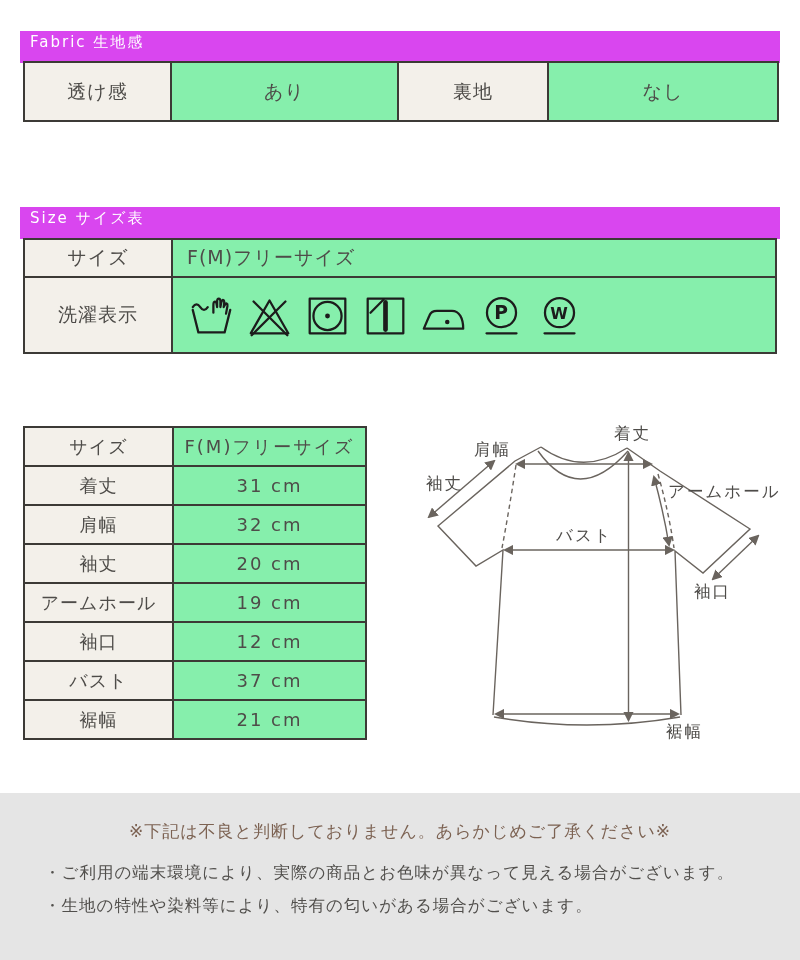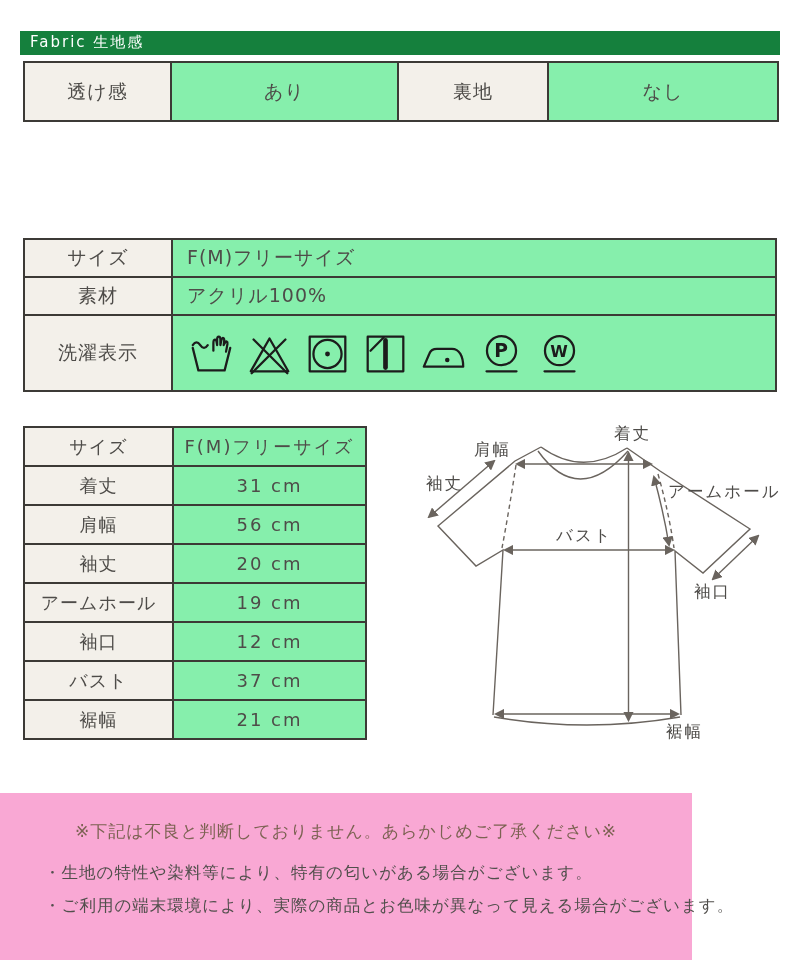--- a/index.html
+++ b/index.html
@@ -1,18 +1,18 @@
 <!DOCTYPE html>
 <html><head>
 <meta charset="utf-8">
 <style>
   html,body{margin:0;padding:0;background:#fff;}
   .page{position:relative;width:800px;height:960px;background:#ffffff;overflow:hidden;
         font-family:"DejaVu Sans","Liberation Sans",sans-serif;color:#4e4c49;}
-  .section-bar{position:absolute;left:20px;width:760px;height:24px;background:#15803d;
+  .section-bar{position:absolute;left:20px;width:760px;height:32px;background:#d946ef;
         color:#ffffff;font-size:15px;line-height:22px;padding-left:10px;letter-spacing:2px;
         box-sizing:border-box;}
   #fabric-bar{top:31px;}
   #size-bar{top:207px;}
 
   table{border-collapse:collapse;table-layout:fixed;}
   td{border:2px solid #3c3a36;font-size:19px;letter-spacing:1px;text-align:center;
      vertical-align:middle;background:#86efac;overflow:hidden;white-space:nowrap;}
   td.lbl{background:#f3f0ea;}
 
@@ -35,21 +35,21 @@
   #meas-table{position:absolute;left:23px;top:426px;width:344px;}
   #meas-table td{height:35px;font-size:18px;}
   #meas-table td.val{letter-spacing:2px;}
 
   #diagram{position:absolute;left:398px;top:421px;}
   #diagram .ln{fill:none;stroke:#6a645e;stroke-width:1.4;}
   #diagram .dash{stroke-dasharray:4.5 3.5;}
   #diagram text{fill:#4e4c49;font-size:16.5px;letter-spacing:2px;
       font-family:"DejaVu Sans","Liberation Sans",sans-serif;}
 
-  #notes{position:absolute;left:0;top:793px;width:692px;height:167px;background:#f9a8d4;
+  #notes{position:absolute;left:0;top:793px;width:800px;height:167px;background:#e5e5e5;
       box-sizing:border-box;padding-top:27px;}
   #notes-heading{text-align:center;color:#7c6252;font-size:17px;letter-spacing:1px;}
   #notes-list{margin:13px 0 0 0;padding:0 20px 0 44px;list-style:none;}
   #notes-list li{font-size:16.5px;line-height:33px;letter-spacing:1px;color:#514f4c;
       white-space:nowrap;}
 </style>
 </head>
 <body>
 
 <div class="page">
@@ -66,35 +66,32 @@
     <tbody>
         <tr>
       <td class="lbl">透け感</td>
       <td>あり</td>
       <td class="lbl">裏地</td>
       <td>なし</td>
     </tr>
   </tbody>
     </table>
 
+  <div id="size-bar" class="section-bar">Size サイズ表</div>
 
   <table id="size-table">
     <colgroup>
         <col style="width:148px">
         <col>
       </colgroup>
     <tbody>
         <tr class="r1">
       <td class="lbl">サイズ</td>
       <td class="val">F(M)フリーサイズ</td>
     </tr>
-    <tr class="r2">
-      <td class="lbl">素材</td>
-      <td class="val">アクリル100%</td>
-    </tr>
     <tr class="r3">
       <td class="lbl">洗濯表示</td>
       <td class="val">
         <div class="care-row">
           <svg class="care-ic" viewBox="0 0 48 48">
             <path d="M4 18 L10 42 H38 L44 18"></path>
             <path d="M4 15 q4 -6 8 0 q4 6 8 0"></path>
             <path d="M26 21 v-8 c0 -5 3 -5 3.5 -1 l0.5 3 v-6 c0 -4 3.5 -4 3.5 0 v6 l1 -5 c1 -4 3.5 -3 3 1 l-0.5 4 1 -2 c1.5 -3 3.5 -2 3 1 l-1.5 8"></path>
           </svg>
           <svg class="care-ic" viewBox="0 0 48 48">
@@ -141,21 +138,21 @@
         <tr>
       <td class="lbl">サイズ</td>
       <td class="val">F(M)フリーサイズ</td>
     </tr>
     <tr>
       <td class="lbl">着丈</td>
       <td class="val">31 cm</td>
     </tr>
     <tr>
       <td class="lbl">肩幅</td>
-      <td class="val">56 cm</td>
+      <td class="val">32 cm</td>
     </tr>
     <tr>
       <td class="lbl">袖丈</td>
       <td class="val">20 cm</td>
     </tr>
     <tr>
       <td class="lbl">アームホール</td>
       <td class="val">19 cm</td>
     </tr>
     <tr>
@@ -201,18 +198,18 @@
     <text x="28" y="68">袖丈</text>
     <text x="270" y="76">アームホール</text>
     <text x="158" y="120">バスト</text>
     <text x="296" y="176">袖口</text>
     <text x="268" y="316">裾幅</text>
   </svg>
 
   <div id="notes">
     <div id="notes-heading">※下記は不良と判断しておりません。あらかじめご了承ください※</div>
     <ul id="notes-list">
+      <li>・ご利用の端末環境により、実際の商品とお色味が異なって見える場合がございます。</li>
       <li>・生地の特性や染料等により、特有の匂いがある場合がございます。</li>
-      <li>・ご利用の端末環境により、実際の商品とお色味が異なって見える場合がございます。</li>
     </ul>
   </div>
 
 </div>
 
 </body></html>

